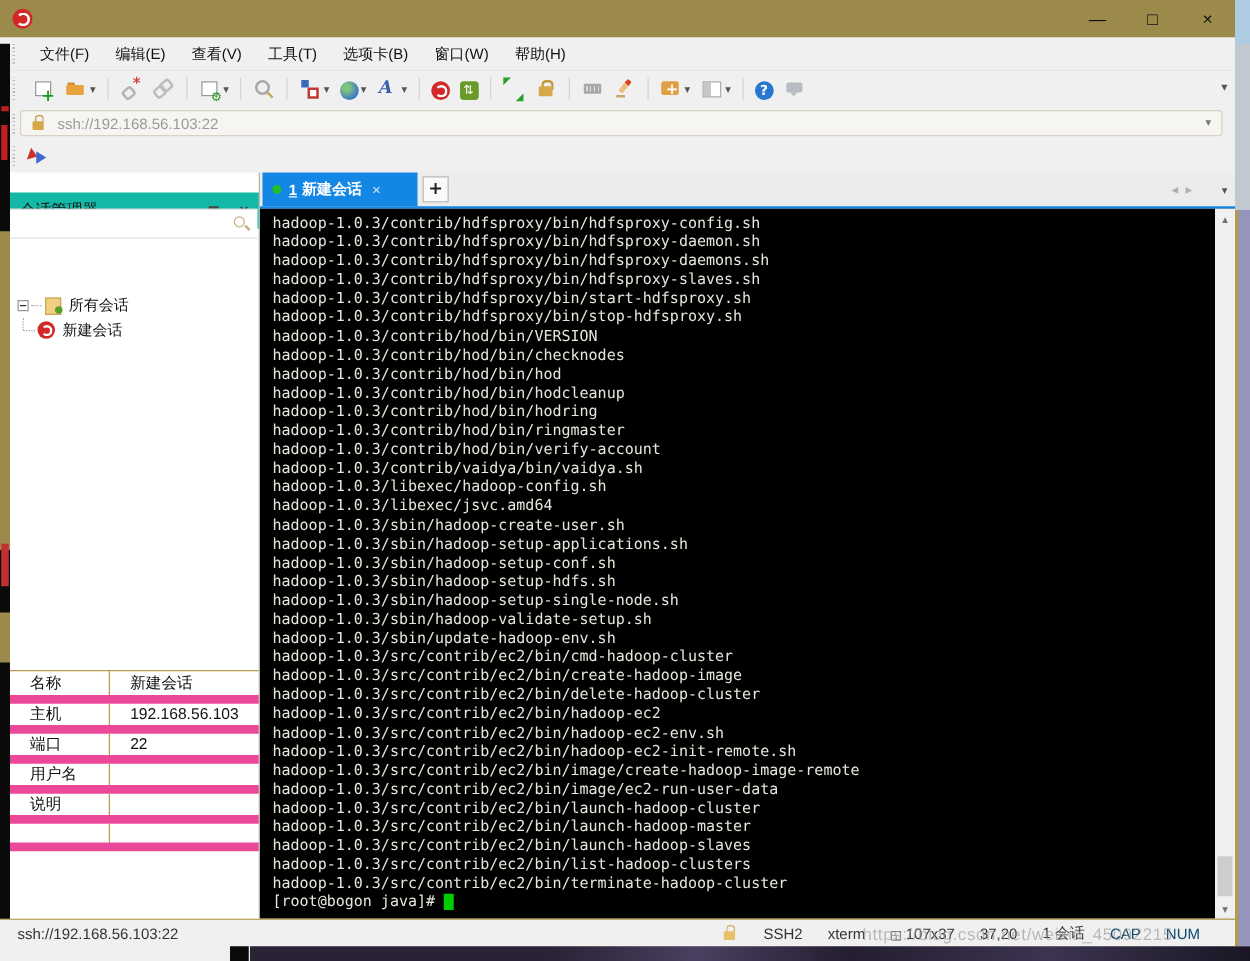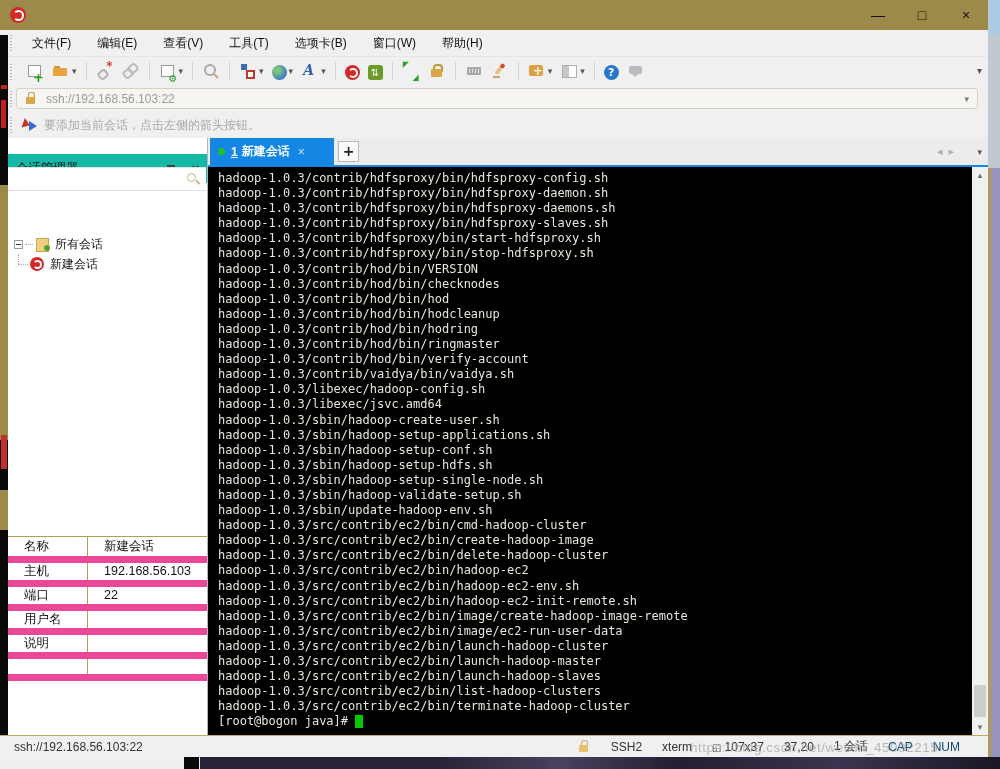--- a/index.html
+++ b/index.html
@@ -11,21 +11,21 @@
   .app-icon { width:16px; height:16px; margin:0 8px 0 10px; border-radius:50%; background:#d22828; position:relative; flex:none; }
   .app-icon::after { content:""; position:absolute; left:3px; top:3px; width:7px; height:7px; border:2px solid #fff; border-left-color:transparent; border-radius:50%; }
   .win-title { color:#111; font-size:12.5px; white-space:nowrap; }
   .win-controls { margin-left:auto; display:flex; height:100%; }
   .win-btn { width:44px; height:100%; display:flex; align-items:center; justify-content:center; color:#111; font-size:14px; cursor:default; }
 
   
   .bar { position:absolute; left:0; width:988px; background:#f0f0f0; }
   .grip { position:absolute; left:10px; top:5px; bottom:5px; width:2px; background:repeating-linear-gradient(0deg,#bbb 0 1px,transparent 1px 3px); }
 
-  .menu-bar { top:30px; height:27px; display:flex; align-items:center; padding-left:22px; gap:6px; border-bottom:1px solid #e6e6e6; }
+  .menu-bar { top:30px; height:27px; display:flex; align-items:center; padding-left:22px; gap:1px; border-bottom:1px solid #e6e6e6; }
   .menu-item { padding:4px 10px; color:#111; }
 
   .toolbar { top:57px; height:28px; display:flex; align-items:center; padding-left:22px; }
   .tb-btn { display:inline-flex; align-items:center; padding:2px 3px; margin:0 1px; }
   .tb-caret { margin-left:2px; color:#555; font-size:9px; }
   .tb-caret::before { content:"▾"; }
   .tb-sep { width:1px; height:18px; background:#d4d4d4; margin:0 5px; }
   .tb-overflow { position:absolute; right:6px; top:8px; color:#555; font-size:10px; }
   .tb-overflow::before { content:"▾"; }
 
@@ -269,21 +269,20 @@
   <div class="address-field">
     <span class="lock-ic"></span>
     <span class="address-text">ssh://192.168.56.103:22</span>
     <span class="field-caret"></span>
   </div>
 </div>
 
 <div class="bar info-bar">
   <span class="grip"></span>
   <span class="info-ic"></span>
-  <span class="info-text">要添加当前会话，点击左侧的箭头按钮。</span>
 </div>
 
 <div class="panel">
   <div class="panel-header">
     <span class="panel-title">会话管理器</span>
     <span class="pin-ic"></span>
     <span class="panel-close">×</span>
   </div>
   <div class="search-box">
     <input class="search-input" value="" style="">

